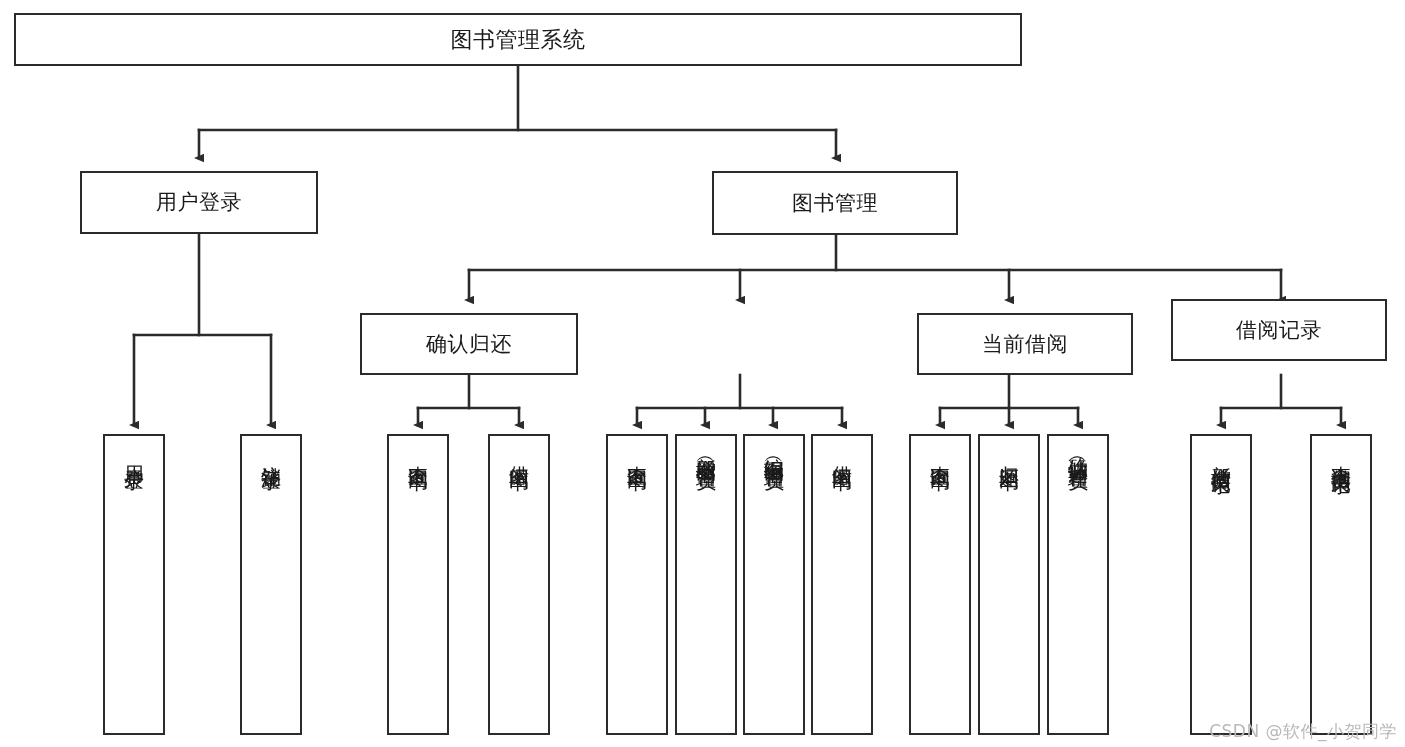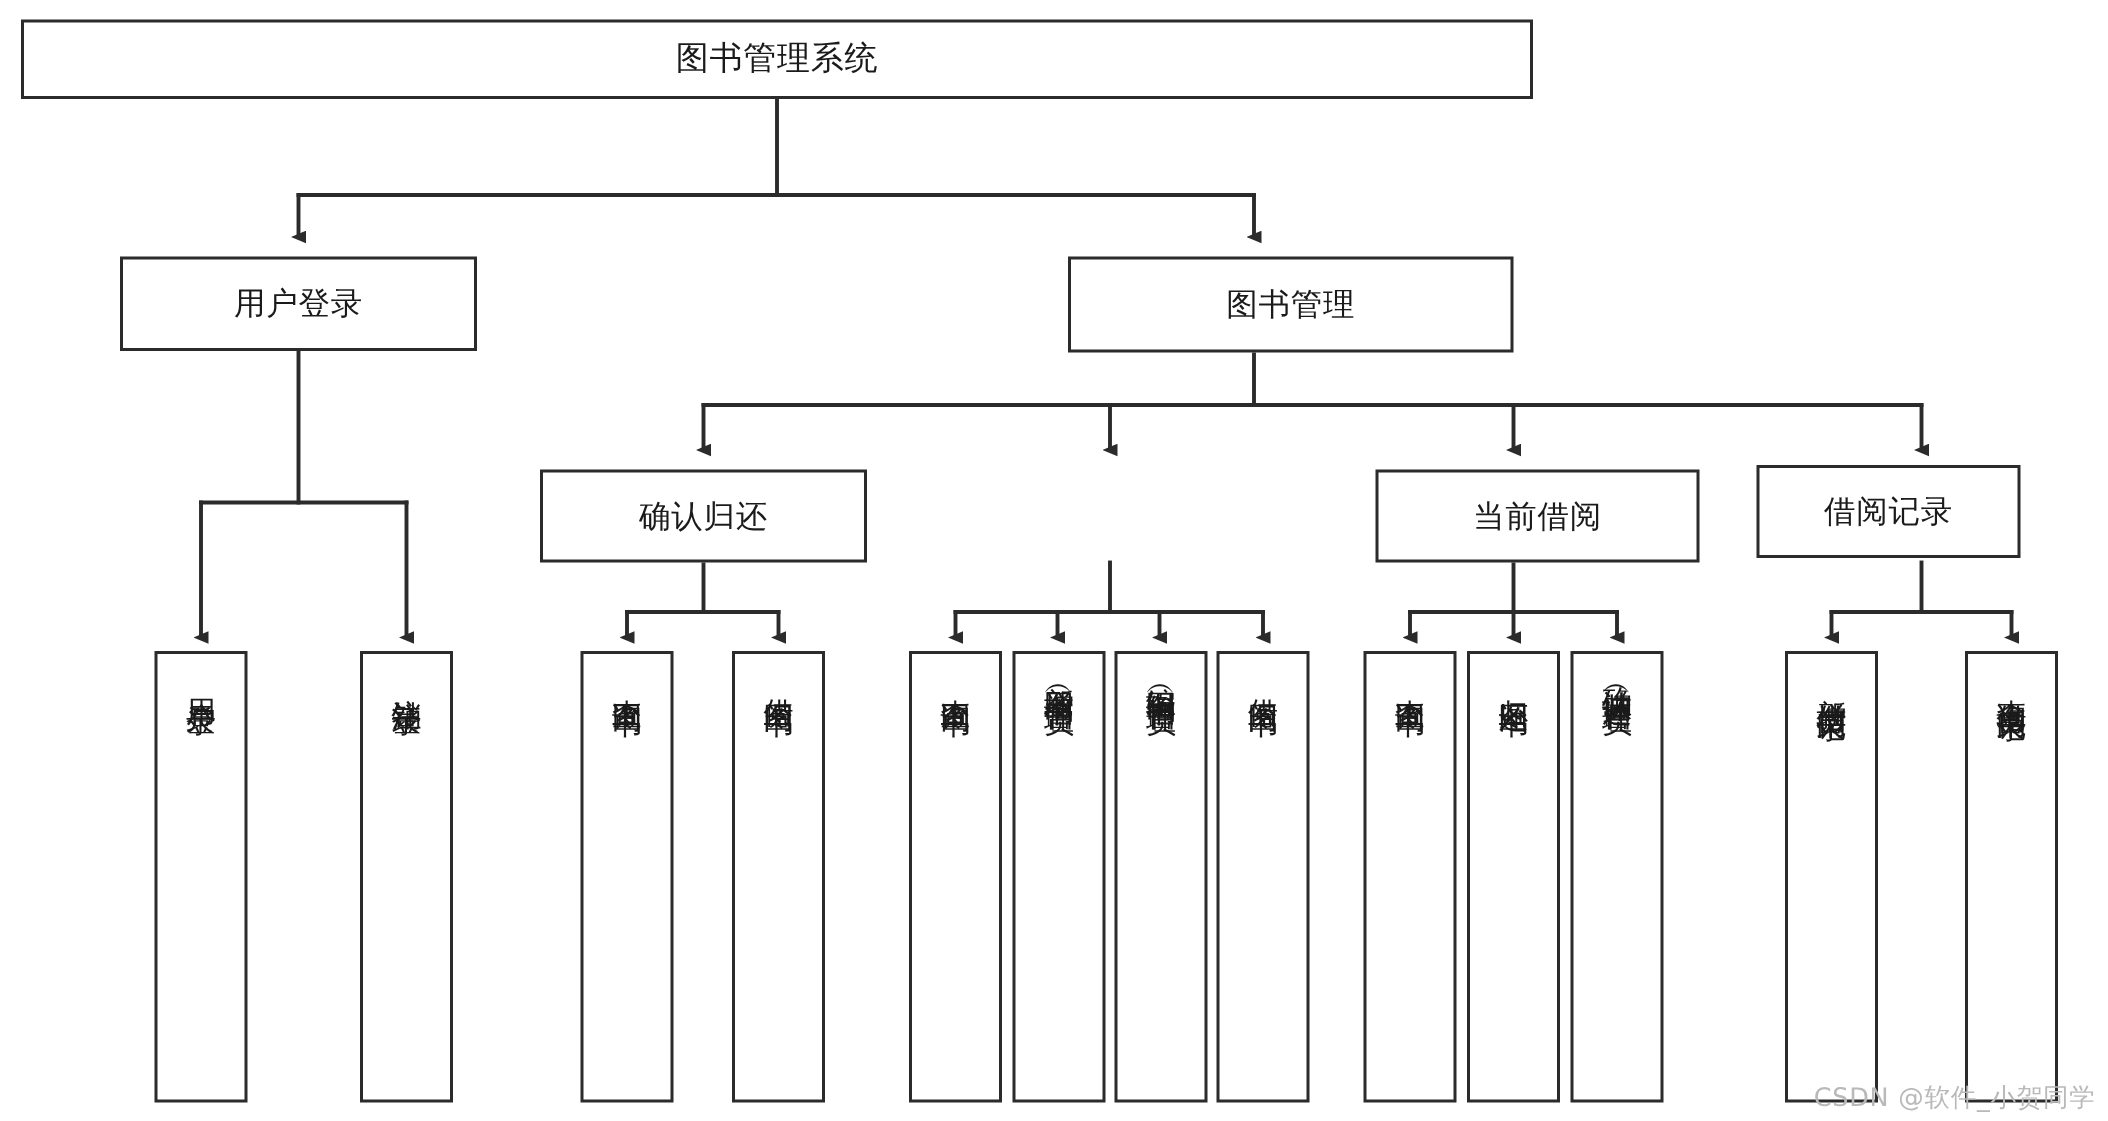--- a/index.html
+++ b/index.html
@@ -137,34 +137,34 @@
   </svg>
 
   <div class="node horiz root" style="left:14px; top:13px; width:1008px; height:53px;">
     <span class="node-label">图书管理系统</span>
   </div>
 
   <div class="node horiz" style="left:80px; top:171px; width:238px; height:63px;">
     <span class="node-label">用户登录</span>
   </div>
 
-  <div class="node horiz" style="left:712px; top:171px; width:297px; height:64px;">
+  <div class="node horiz" style="left:712px; top:171px; width:246px; height:64px;">
     <span class="node-label">图书管理</span>
   </div>
 
   <div class="node horiz" style="left:360px; top:313px; width:218px; height:62px;">
     <span class="node-label">确认归还</span>
   </div>
 
 
   <div class="node horiz" style="left:901px; top:313px; width:216px; height:62px;margin-left:16px;">
     <span class="node-label">当前借阅</span>
   </div>
 
-  <div class="node horiz" style="left:1171px; top:310px; width:176px; height:62px;">
+  <div class="node horiz" style="left:1171px; top:299px; width:216px; height:62px;">
     <span class="node-label">借阅记录</span>
   </div>
 
   <div class="node vert" style="left:103px; top:434px; width:62px; height:301px;">
     <span class="node-label">用户登录</span>
   </div>
 
   <div class="node vert" style="left:240px; top:434px; width:62px; height:301px;">
     <span class="node-label">注销登录</span>
   </div>

